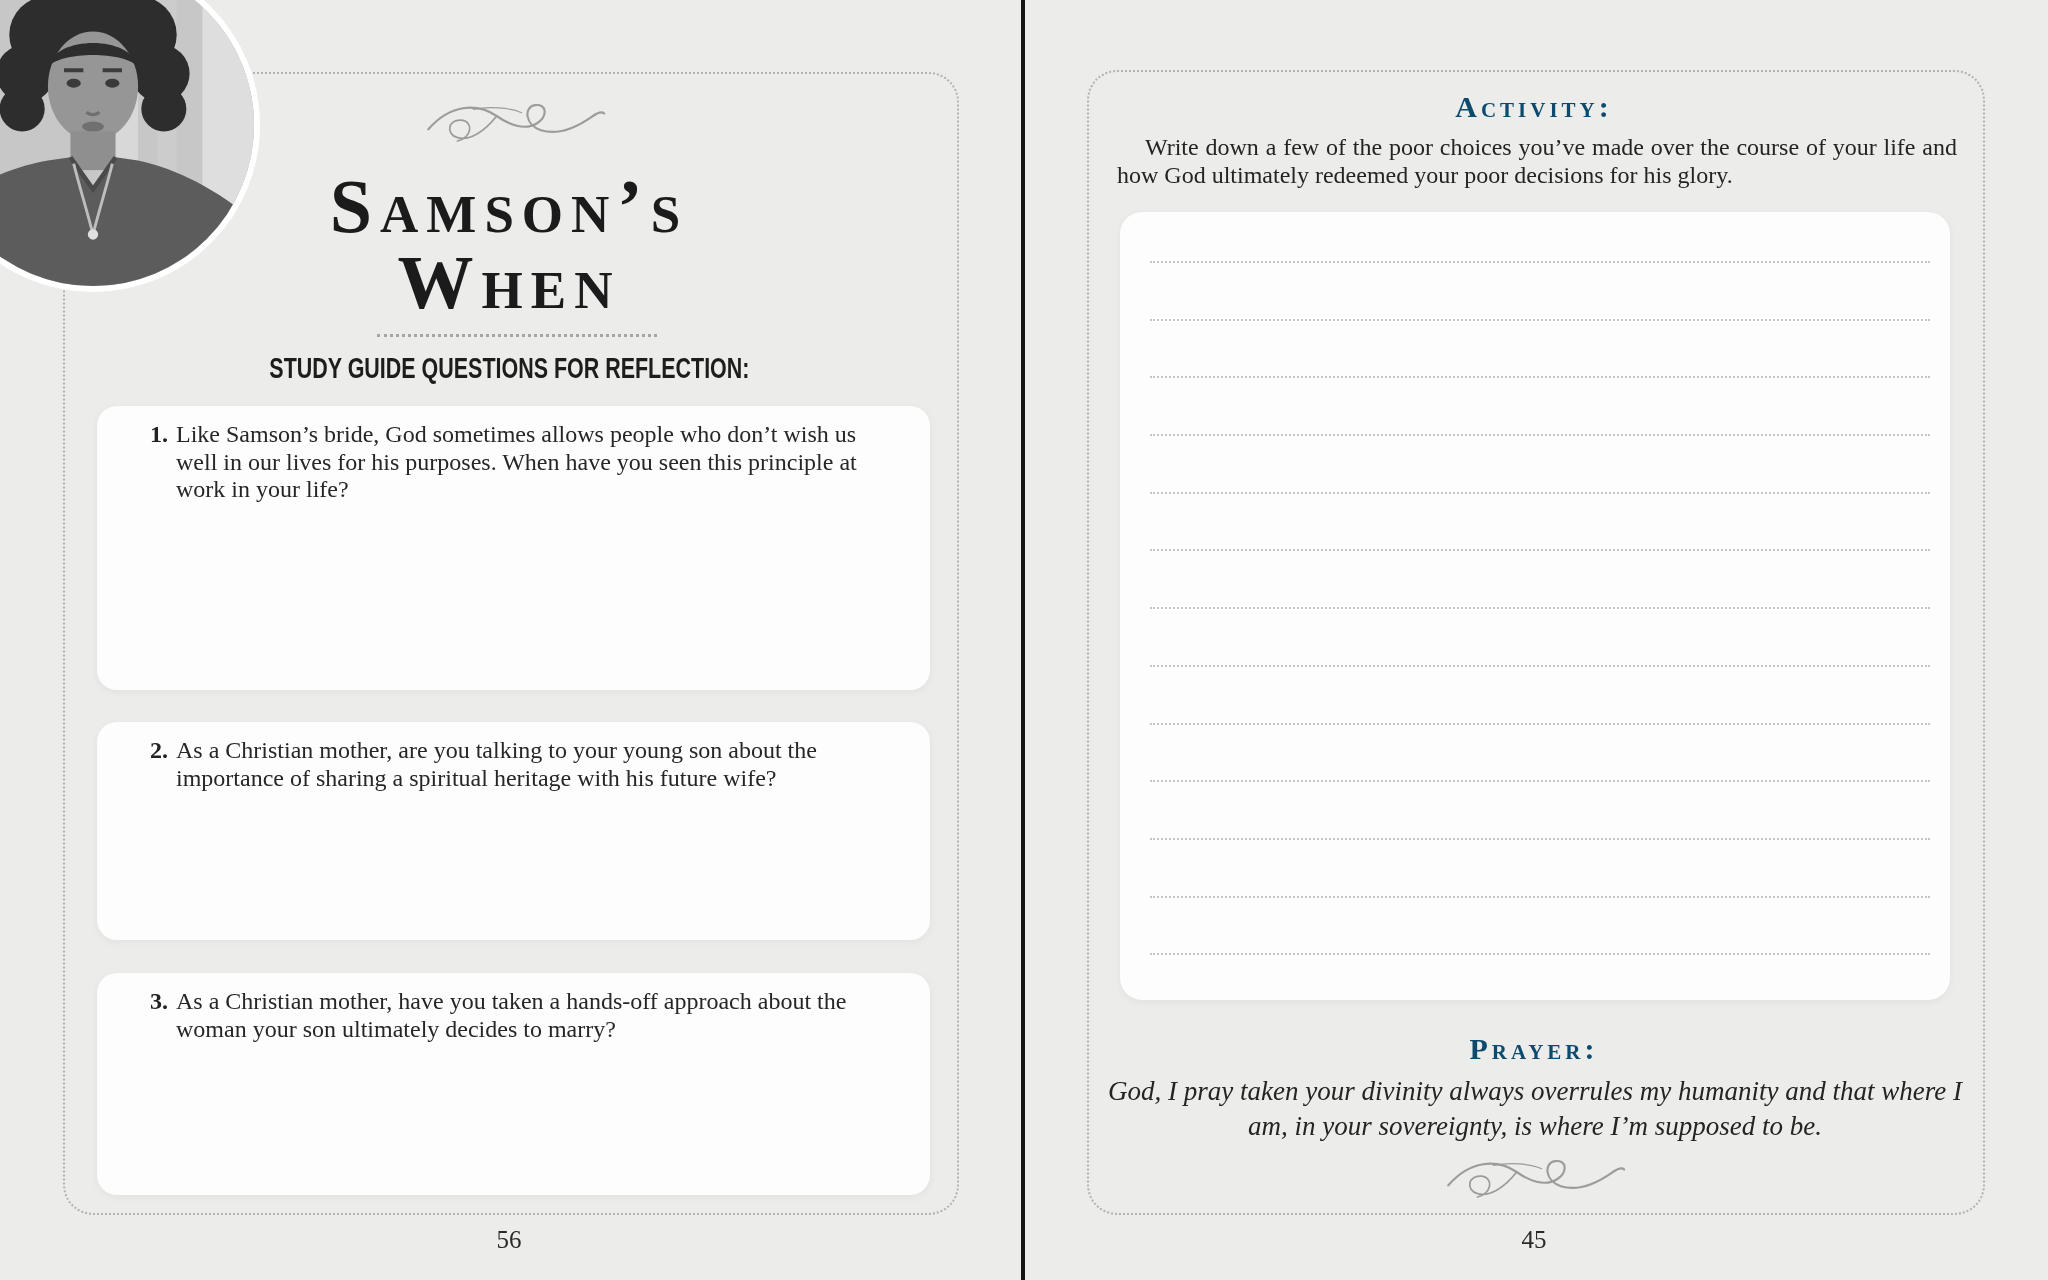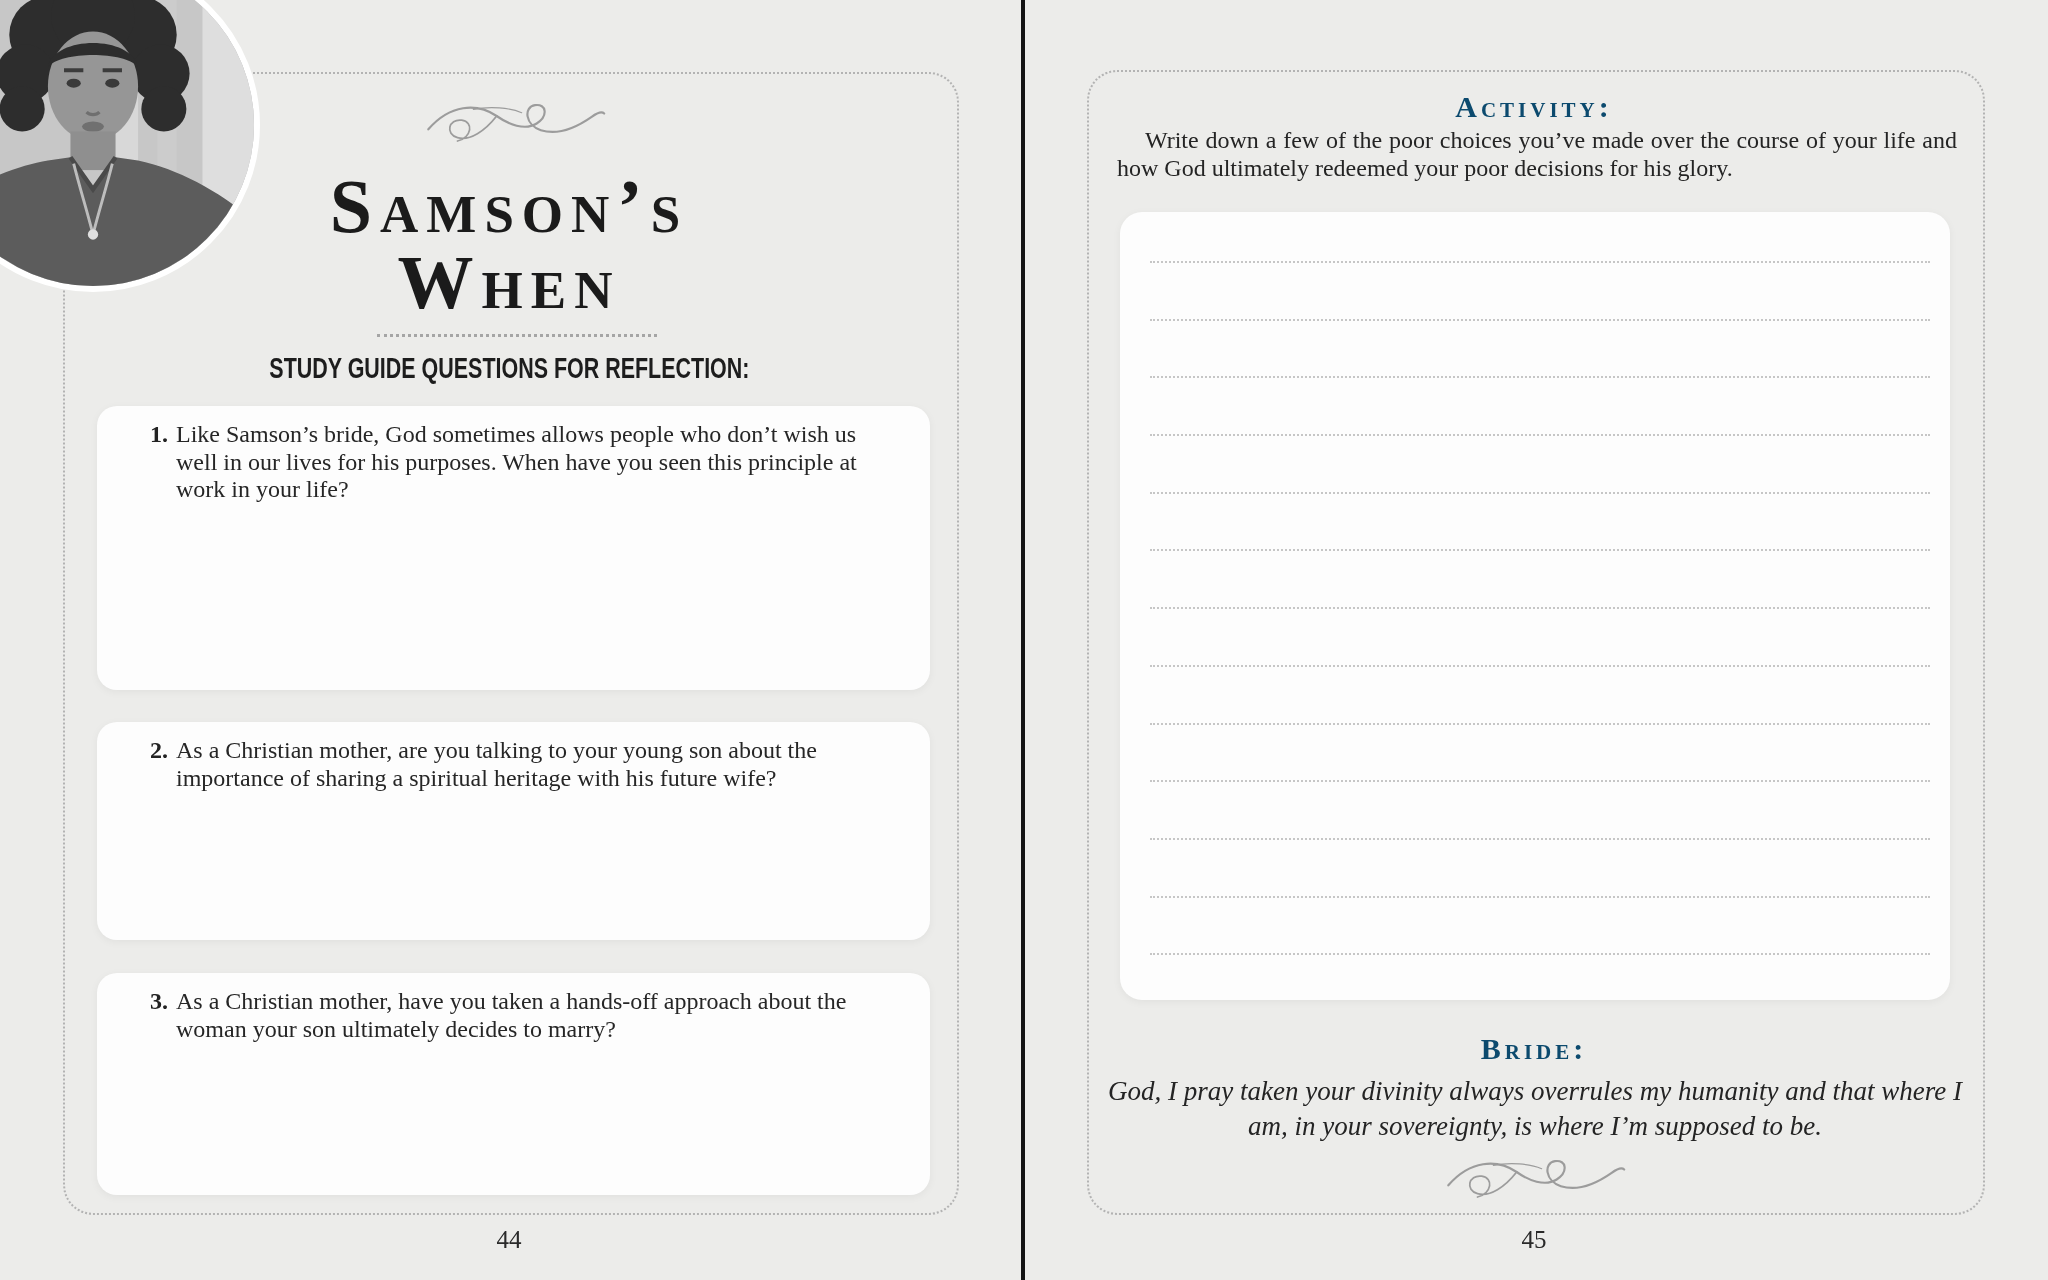--- a/index.html
+++ b/index.html
@@ -48,21 +48,21 @@
 
   .pagenum{position:absolute;top:1226px;font-size:25px;color:#2a2a2a;text-align:center;}
   .pagenum.left{left:63px;width:892px;}
   .pagenum.right{left:1087px;width:894px;}
 
   
   .act-heading,.prayer-heading{position:absolute;left:1087px;width:894px;text-align:center;
          font-variant:small-caps;font-weight:bold;font-size:30px;letter-spacing:4px;color:#0c4a6e;}
   .act-heading{top:90px;}
   .prayer-heading{top:1032px;}
-  .act-text{position:absolute;left:1117px;top:126px;width:840px;font-size:24px;
+  .act-text{position:absolute;left:1117px;top:133px;width:840px;font-size:24px;
          line-height:28px;text-align:justify;text-indent:28px;color:#242424;}
   .writing-card{position:absolute;left:1120px;top:212px;width:830px;height:788px;
          background:#fdfdfd;border-radius:22px;box-shadow:0 2px 8px rgba(0,0,0,0.05);}
   .wlines{position:absolute;left:30px;top:0;width:780px;}
   .wline{height:55.7px;border-bottom:2px dotted #c6c6c6;}
   .wline:first-child{height:49px;}
   .prayer-text{position:absolute;left:1106px;top:1074px;width:858px;text-align:center;
          font-style:italic;font-size:27px;line-height:35px;color:#242424;}
 </style>
 </head>
@@ -135,21 +135,21 @@
         <div class="qtext">As a Christian mother, are you talking to your young son about the importance of sharing a spiritual heritage with his future wife?</div>
       </div>
     </div>
     <div class="qcard c3">
       <div class="qrow">
         <div class="qnum">3.</div>
         <div class="qtext">As a Christian mother, have you taken a hands-off approach about the woman your son ultimately decides to marry?</div>
       </div>
     </div>
 
-    <div class="pagenum left">44</div>
+    <div class="pagenum left">56</div>
   </div>
 
   <div class="gutter"></div>
 
   <div>
     <div class="frame right"></div>
 
     <div class="act-heading">Activity:</div>
     <div class="act-text">Write down a few of the poor choices you’ve made over the course of your life and how God ultimately redeemed your poor decisions for his glory.</div>
 
@@ -164,21 +164,21 @@
           <div class="wline"></div>
           <div class="wline"></div>
           <div class="wline"></div>
           <div class="wline"></div>
           <div class="wline"></div>
           <div class="wline"></div>
           <div class="wline"></div>
         </div>
     </div>
 
-    <div class="prayer-heading">Bride:</div>
+    <div class="prayer-heading">Prayer:</div>
     <div class="prayer-text">God, I pray taken your divinity always overrules my humanity and that where I am, in your sovereignty, is where I’m supposed to be.</div>
 
     <div class="flourish bottom">
       <svg viewBox="0 0 220 60">
         <g fill="none" stroke="#9c9c9c" stroke-width="2.6" stroke-linecap="round">
           <path d="M6,40 C32,10 64,8 88,24 C102,34 122,42 136,33 C150,24 148,9 134,11 C120,13 122,35 141,41 C160,47 182,39 202,25 C209,20 214,18 217,21"></path>
           <path d="M88,24 C74,42 56,54 41,50 C26,46 30,27 46,29 C61,31 58,50 41,54" stroke-width="2.1"></path>
           <path d="M60,16 C80,12 104,14 118,20" stroke-width="1.4"></path>
         </g>
       </svg>

